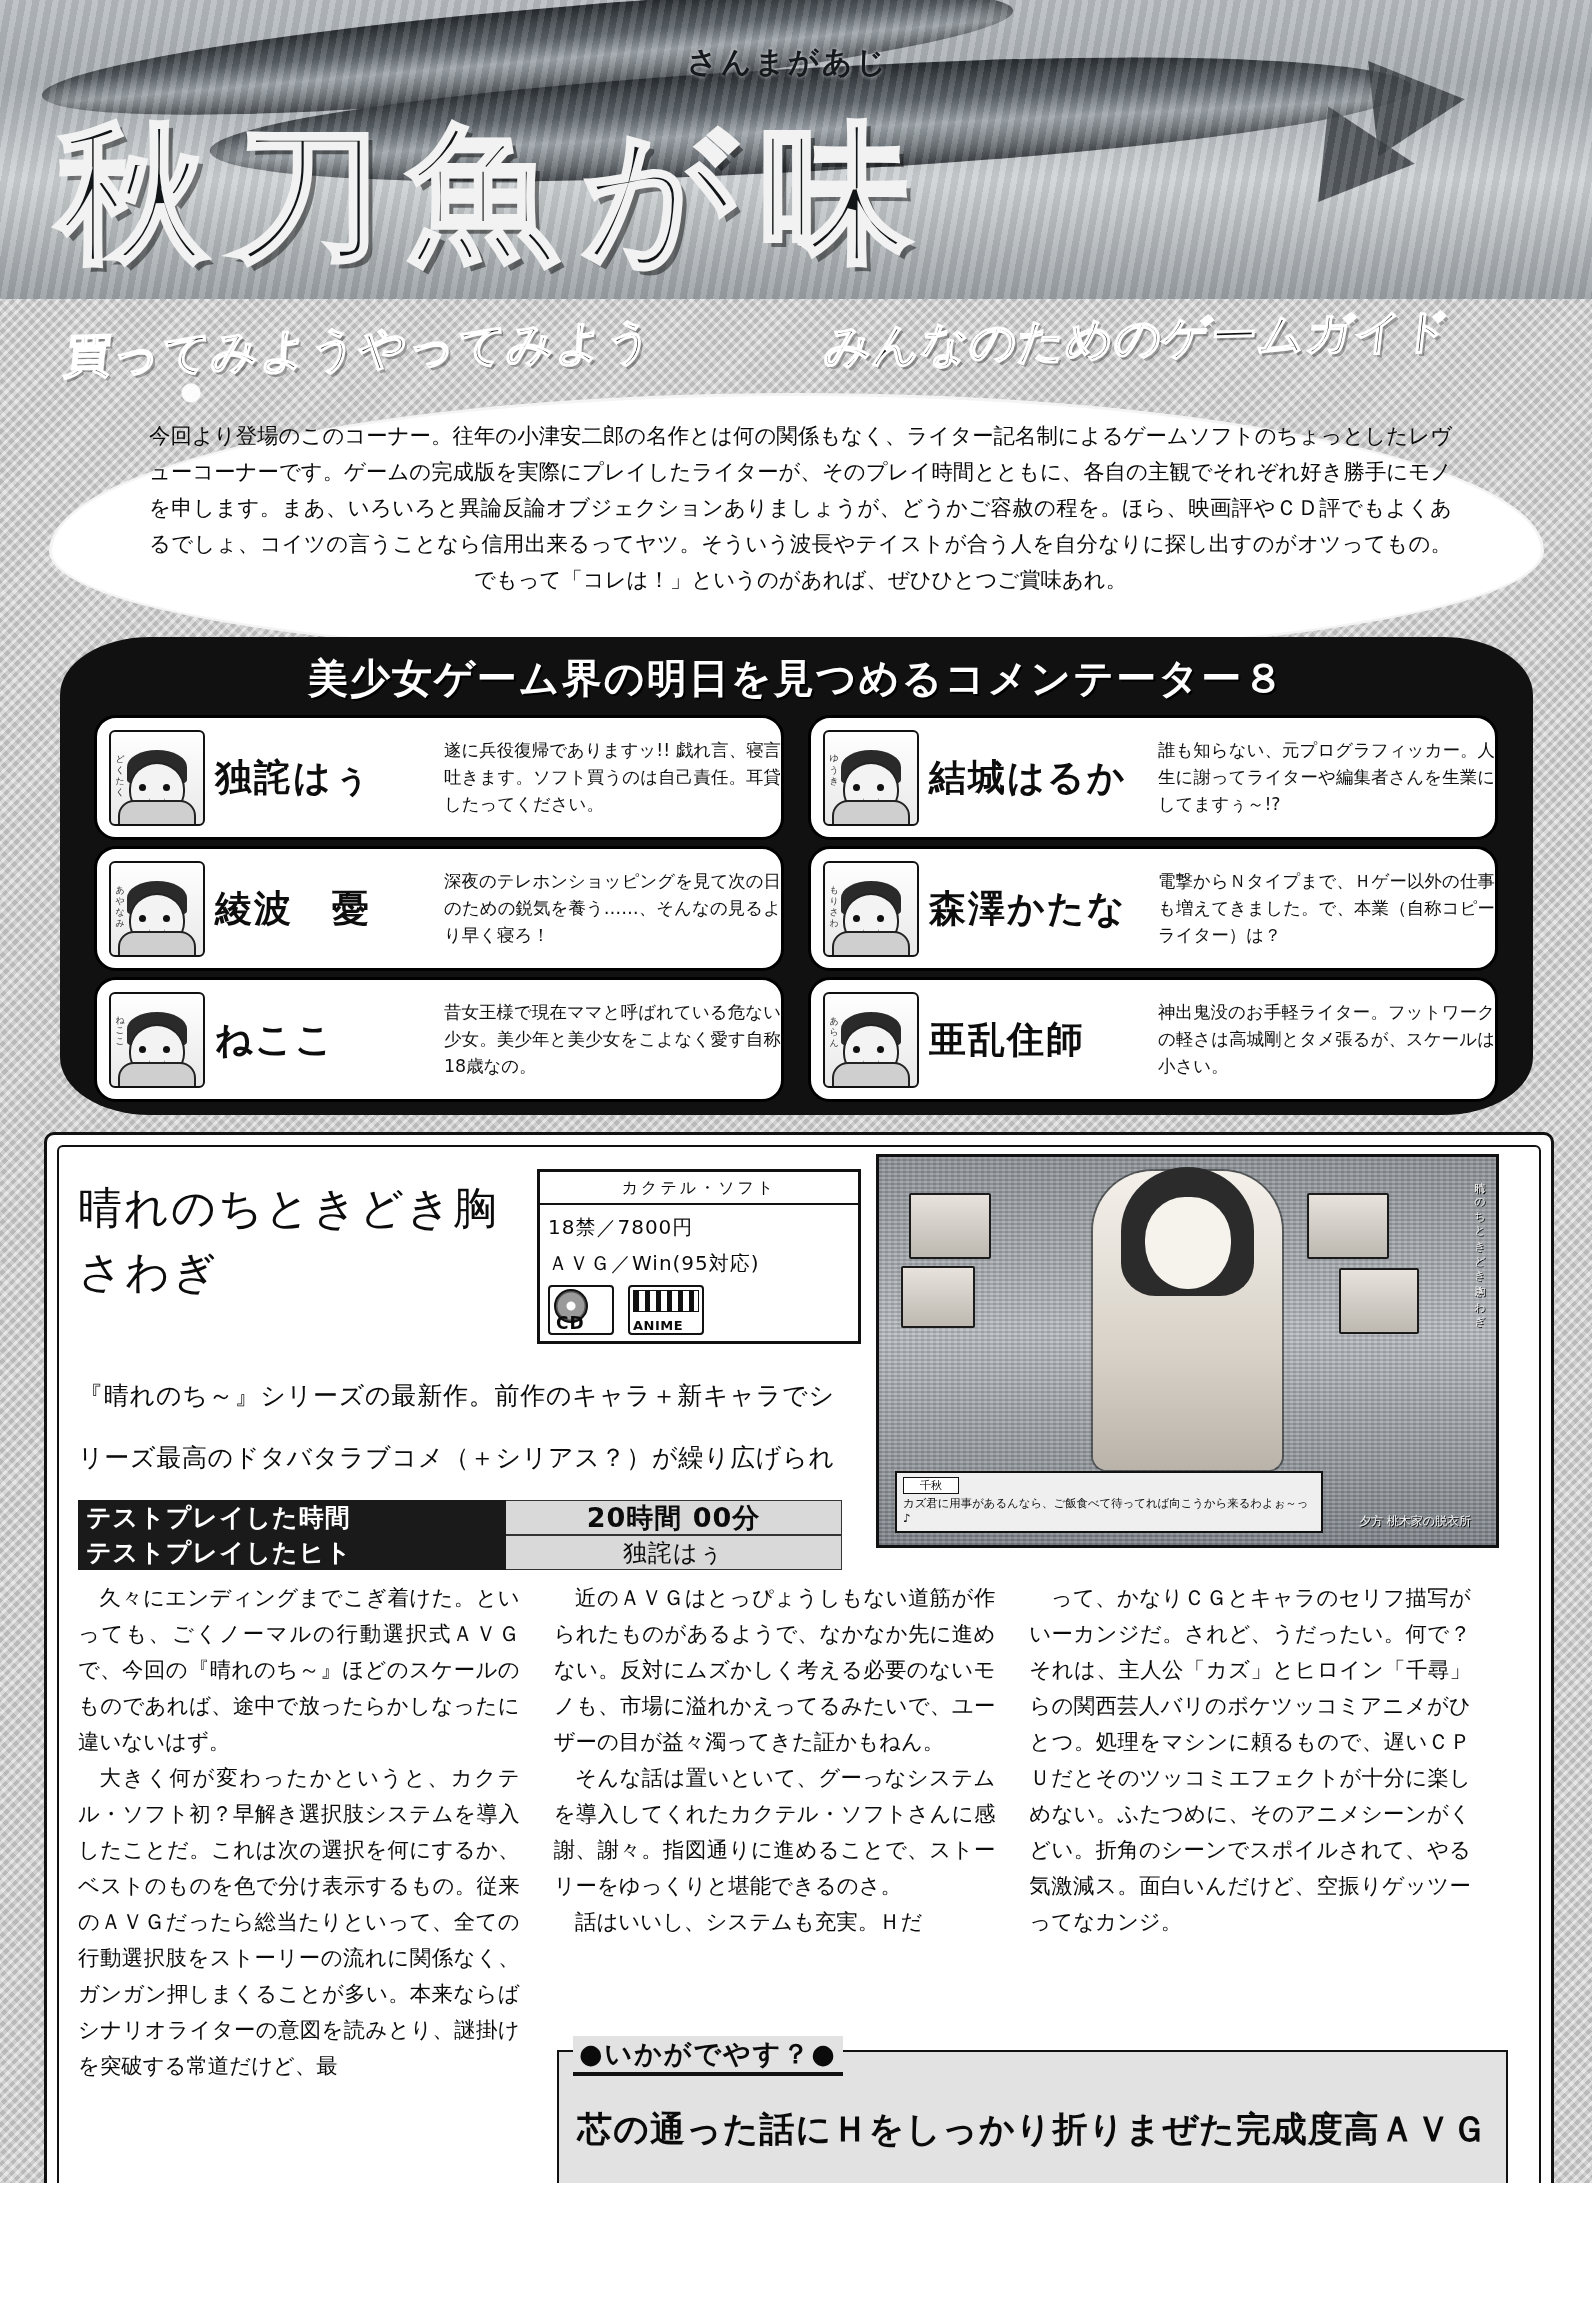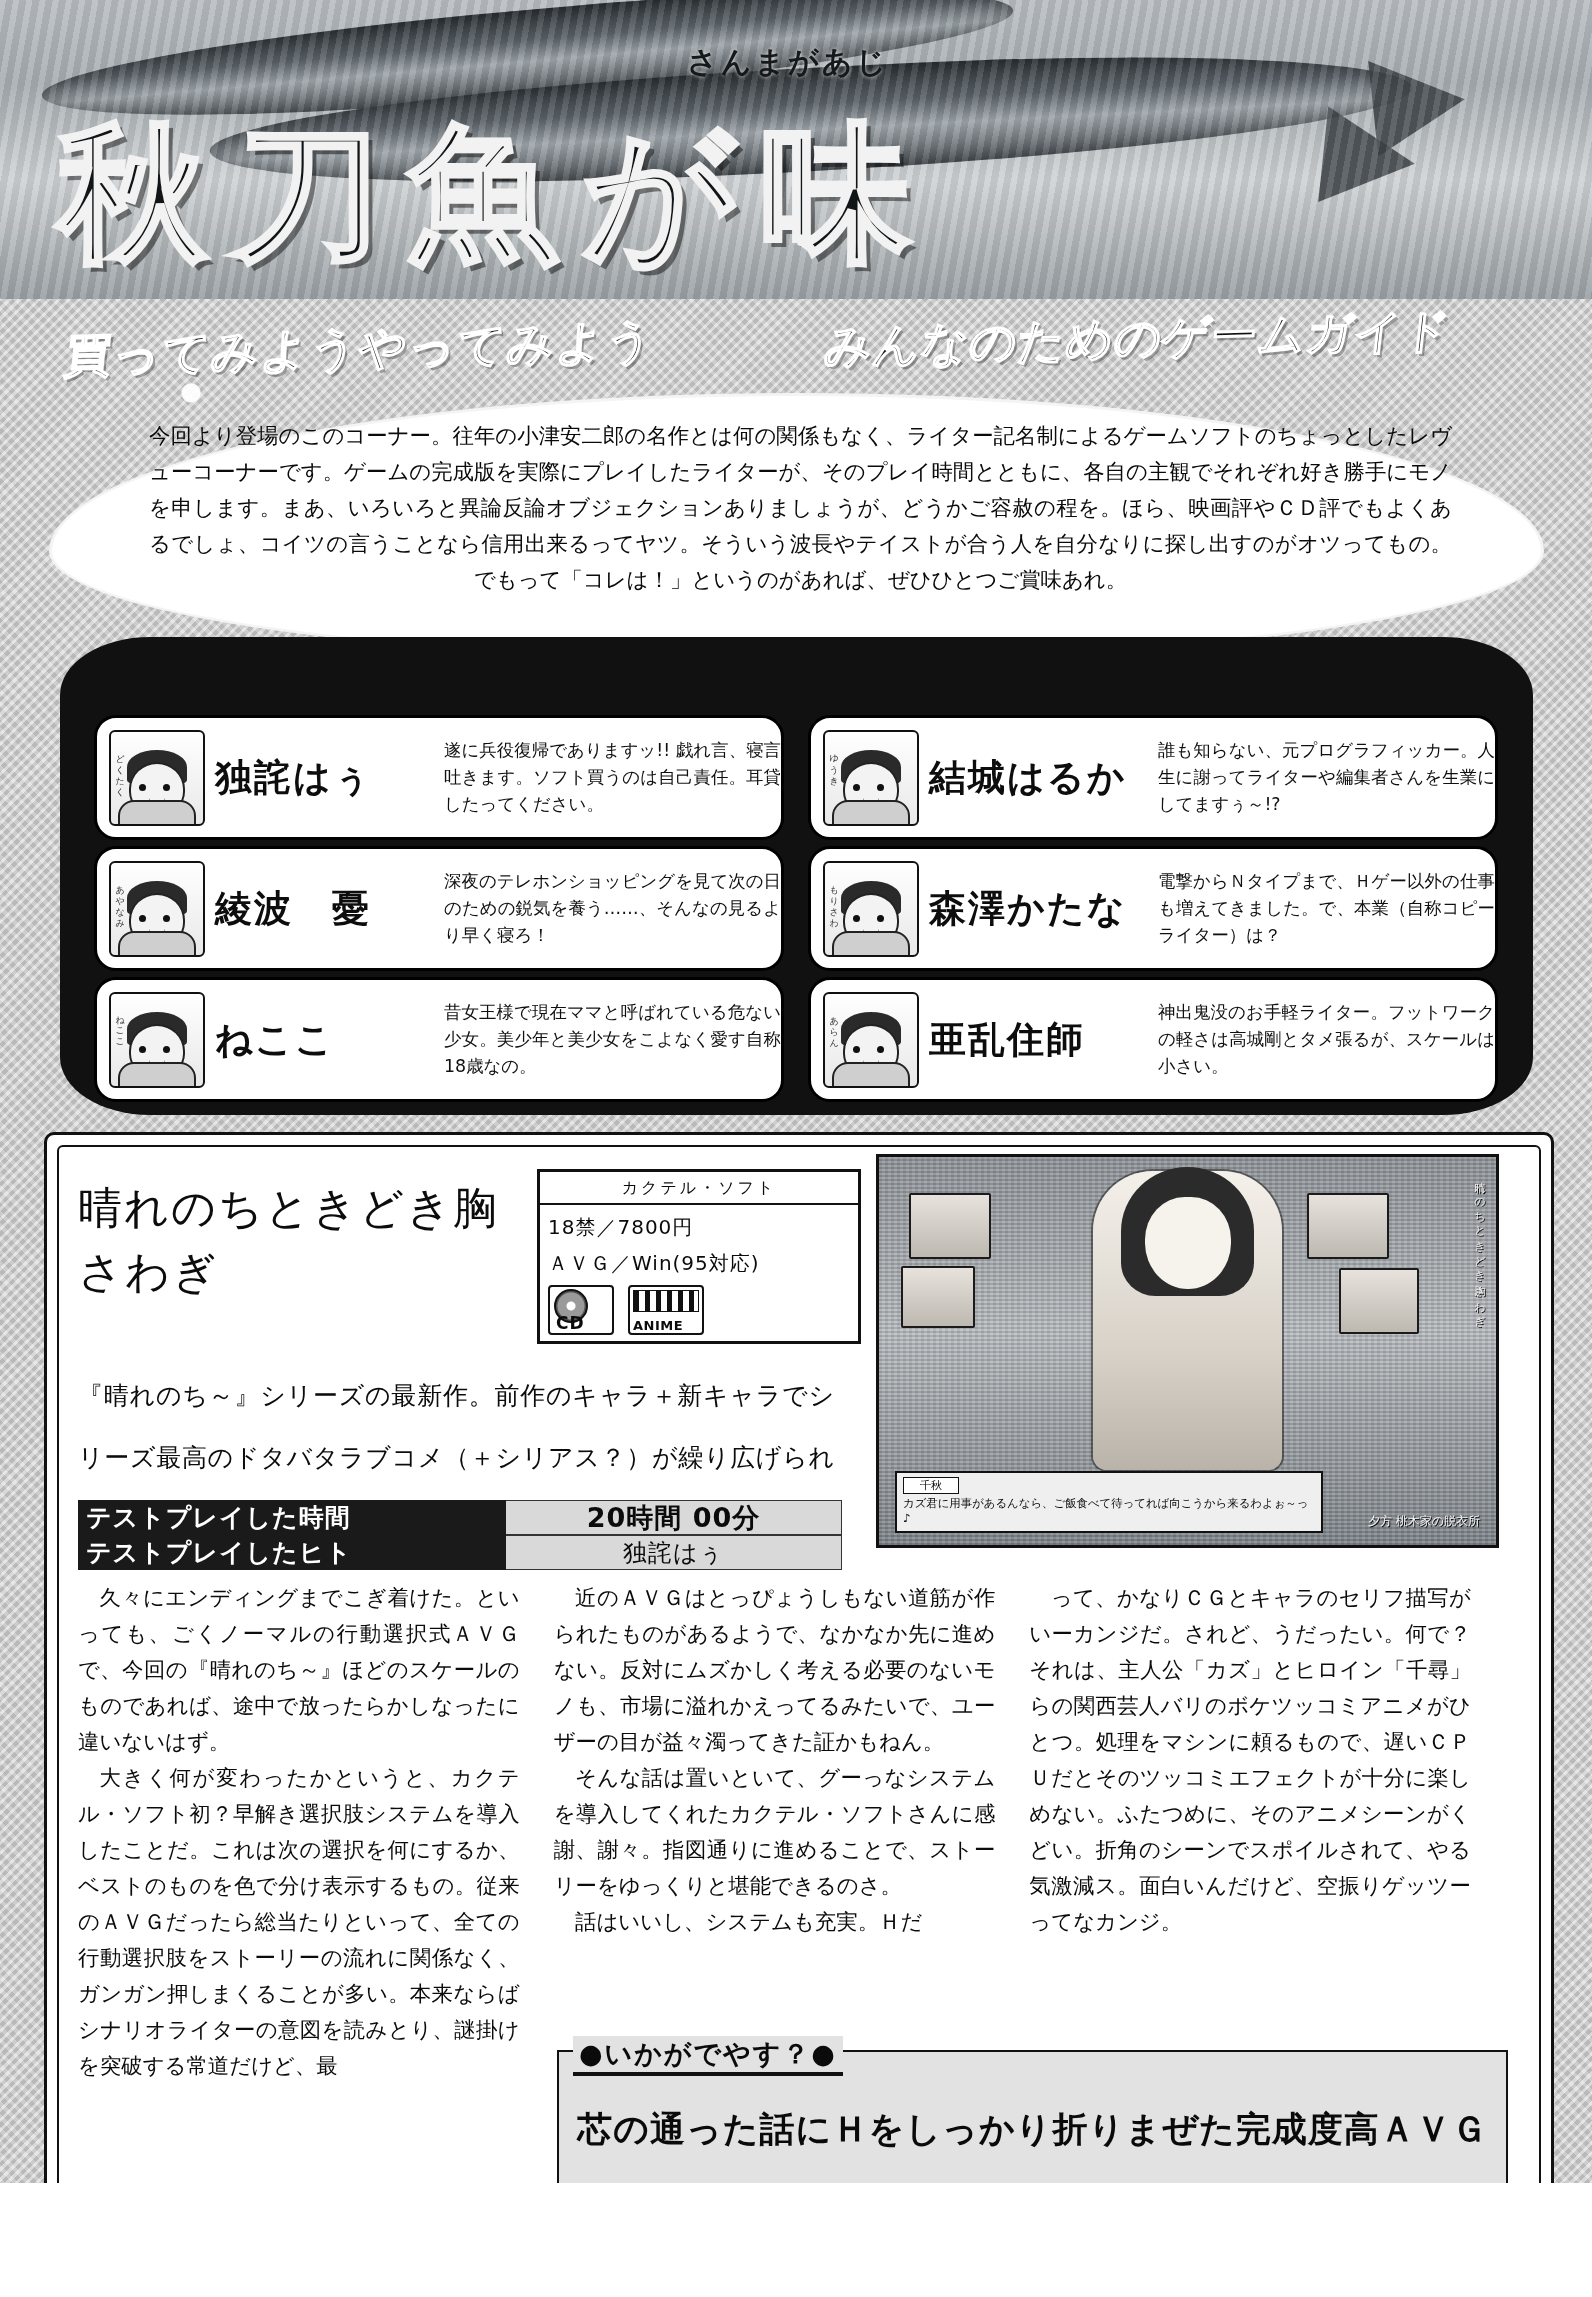--- a/index.html
+++ b/index.html
@@ -415,21 +415,21 @@
   .shot-speaker {
     display: inline-block;
     border: 1px solid #111;
     padding: 0 16px;
     margin-bottom: 2px;
     font-size: 11px;
     background: #fff;
   }
   .shot-loc {
     position: absolute;
-    right: 16px; bottom: 16px;
+    right: 25px; bottom: 16px;
     font-size: 12px;
     line-height: 16px;
     text-align: center;
     color: #f4f4f4;
     text-shadow: 1px 1px 0 #000;
   }
   .shot-vlabel {
     position: absolute;
     right: 10px; top: 16px;
     writing-mode: vertical-rl;
@@ -547,20 +547,21 @@
   <div class="masthead-title">秋刀魚が味</div>
   <div class="masthead-sub-left">買ってみようやってみよう</div>
   <div class="masthead-sub-right">みんなのためのゲームガイド</div>
 
   <div class="intro-blob"></div>
   <div class="intro-text">
     <p>今回より登場のこのコーナー。往年の小津安二郎の名作とは何の関係もなく、ライター記名制によるゲームソフトのちょっとしたレヴューコーナーです。ゲームの完成版を実際にプレイしたライターが、そのプレイ時間とともに、各自の主観でそれぞれ好き勝手にモノを申します。まあ、いろいろと異論反論オブジェクションありましょうが、どうかご容赦の程を。ほら、映画評やＣＤ評でもよくあるでしょ、コイツの言うことなら信用出来るってヤツ。そういう波長やテイストが合う人を自分なりに探し出すのがオツってもの。でもって「コレは！」というのがあれば、ぜひひとつご賞味あれ。</p>
   </div>
 
   <div class="comm-panel">
+    <div class="comm-title">美少女ゲーム界の明日を見つめるコメンテーター８</div>
     <div class="comm-grid">
 
       <div class="comm-card">
         <div class="comm-portrait">
           <div class="pf-hair"></div>
           <div class="pf-head"></div>
           <div class="pf-eye l"></div>
           <div class="pf-eye r"></div>
           <div class="pf-mouth"></div>
           <div class="pf-body"></div>

